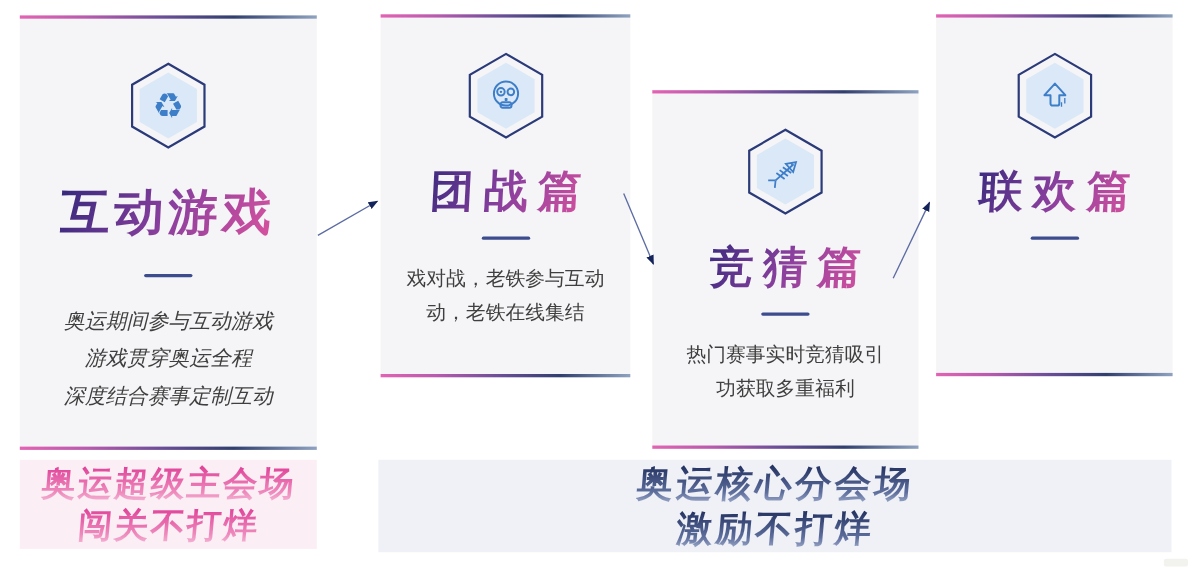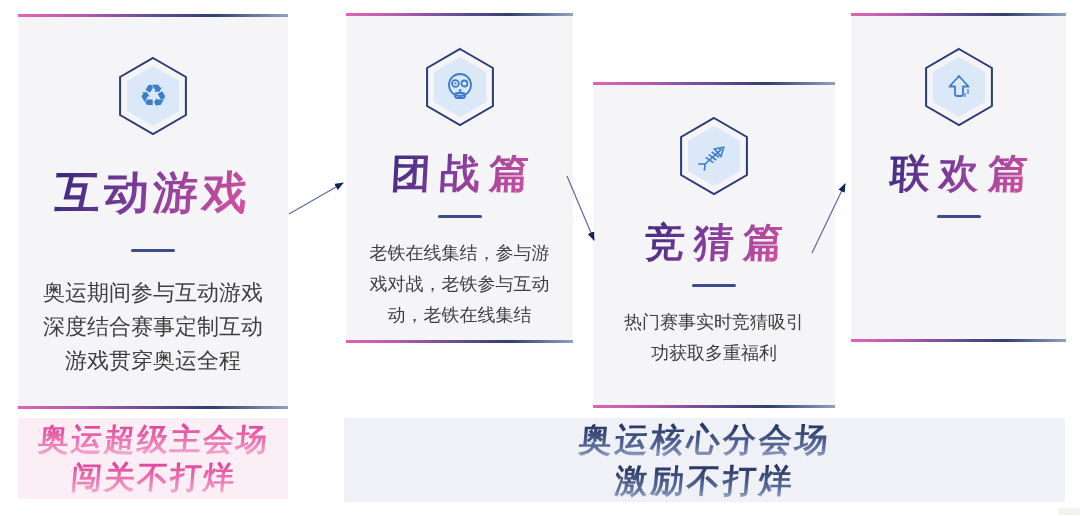--- a/index.html
+++ b/index.html
@@ -24,21 +24,21 @@
     -webkit-background-clip:text;background-clip:text;color:transparent;
     transform:skewX(-3deg);white-space:nowrap;
   }
   .divider{width:44px;height:3px;border-radius:2px;background:#3c4c8e;}
   .body{color:#3f3f3f;text-align:center;}
   
   .c1{left:18px;top:17px;width:270px;height:389px;}
   .c1 .hex{margin-top:38px;}
   .c1 .title{margin-top:26px;font-size:45px;letter-spacing:4px;}
   .c1 .divider{margin-top:26px;}
-  .c1 .body{margin-top:24px;font-size:22px;line-height:34px;}
+  .c1 .body{margin-top:24px;font-size:19px;line-height:34px;font-style:italic;}
   
   .c2{left:346px;top:16px;width:227px;height:324px;}
   .c3{left:593px;top:85px;width:242px;height:320px;}
   .c4{left:851px;top:16px;width:215px;height:323px;}
   .c2 .hex,.c3 .hex,.c4 .hex{margin-top:30px;}
   .c2 .title,.c3 .title,.c4 .title{margin-top:18px;font-size:40px;letter-spacing:9px;padding-left:9px;}
   .c2 .divider,.c3 .divider,.c4 .divider{margin-top:14px;}
   .c2 .body,.c3 .body,.c4 .body{margin-top:20px;font-size:18px;line-height:31px;}
   
   .arrows{position:absolute;left:0;top:0;width:1080px;height:516px;pointer-events:none;}
@@ -74,22 +74,22 @@
       <svg width="74" height="82" viewBox="-37 -41 74 82">
         <polygon points="0,-38 32.9,-19 32.9,19 0,38 -32.9,19 -32.9,-19" fill="none" stroke="#2b3a78" stroke-width="2"></polygon>
         <polygon points="0,-30 26,-15 26,15 0,30 -26,15 -26,-15" fill="#dbe8f7"></polygon>
         <text x="0" y="11" text-anchor="middle" font-size="32" fill="#3d7ec9" font-family="DejaVu Sans, sans-serif">♻</text>
       </svg>
     </div>
     <div class="title">互动游戏</div>
     <div class="divider"></div>
     <div class="body">
       <div>奥运期间参与互动游戏</div>
+      <div>游戏贯穿奥运全程</div>
       <div>深度结合赛事定制互动</div>
-      <div>游戏贯穿奥运全程</div>
     </div>
     <div class="bar bottom"></div>
   </div>
 
   <div class="card c2">
     <div class="bar top"></div>
     <div class="hex">
       <svg width="74" height="82" viewBox="-37 -41 74 82">
         <polygon points="0,-38 32.9,-19 32.9,19 0,38 -32.9,19 -32.9,-19" fill="none" stroke="#2b3a78" stroke-width="2"></polygon>
         <polygon points="0,-30 26,-15 26,15 0,30 -26,15 -26,-15" fill="#dbe8f7"></polygon>
@@ -99,21 +99,20 @@
           <circle cx="-4.6" cy="-3.5" r="3.4"></circle>
           <circle cx="4.4" cy="-3.5" r="3"></circle>
           <circle cx="-4.6" cy="-3.5" r="1.1" fill="#3d7ec9" stroke="none"></circle>
           <rect x="-1.2" y="2.2" width="2.6" height="2.6" rx="0.6" fill="#3d7ec9" stroke="none"></rect>
         </g>
       </svg>
     </div>
     <div class="title">团战篇</div>
     <div class="divider"></div>
     <div class="body">
-      <div>老铁在线集结，参与游</div>
       <div>戏对战，老铁参与互动</div>
       <div>动，老铁在线集结</div>
     </div>
     <div class="bar bottom"></div>
   </div>
 
   <div class="card c3">
     <div class="bar top"></div>
     <div class="hex">
       <svg width="74" height="82" viewBox="-37 -41 74 82">

